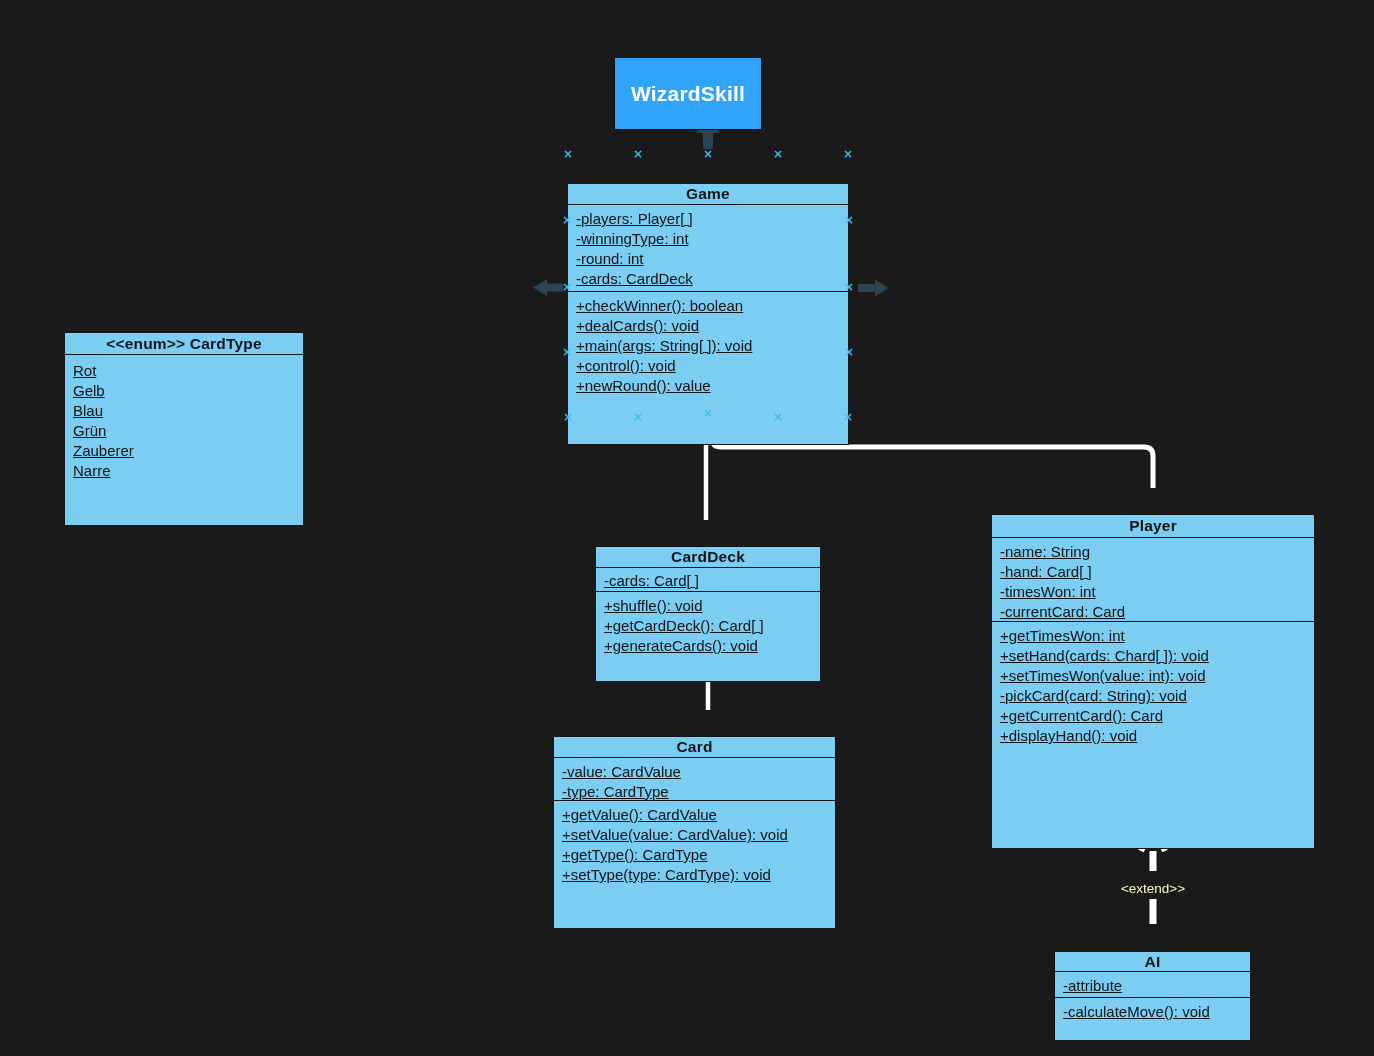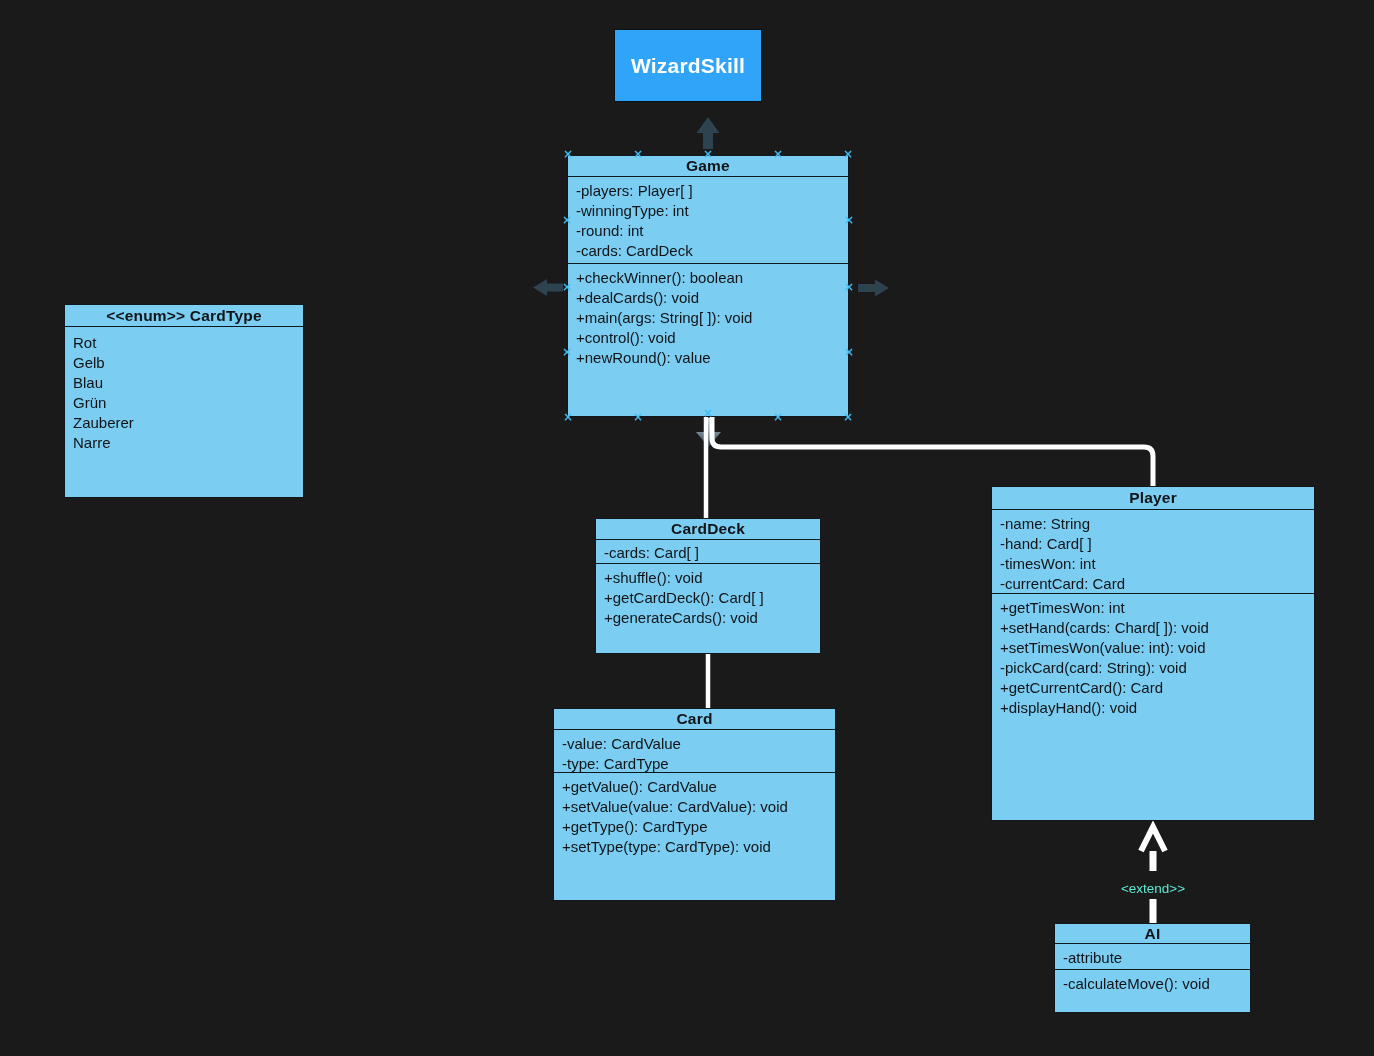--- a/index.html
+++ b/index.html
@@ -1,31 +1,31 @@
 <!DOCTYPE html>
 <html><head>
 <meta charset="utf-8">
 <style>
   html,body{margin:0;padding:0;background:#1a1a1a;}
   body{width:1374px;height:1056px;overflow:hidden;font-family:"Liberation Sans",sans-serif;}
   .canvas{position:relative;width:1374px;height:1056px;background:#1a1a1a;}
   svg.overlay{position:absolute;left:0;top:0;z-index:1;}
   .uml{position:absolute;z-index:2;background:#7bcdf2;border:1.5px solid #10181e;box-sizing:border-box;
-       display:flex;flex-direction:column;color:#101417;}
+       display:flex;flex-direction:column;color:#101417;margin-top:28px;}
   .uml .title{font-weight:bold;text-align:center;font-size:15.5px;border-bottom:1.5px solid #10181e;
        flex:0 0 auto;display:flex;align-items:center;justify-content:center;letter-spacing:.2px;}
-  .sec{box-sizing:border-box;padding-top:4px;overflow:hidden;}
+  .sec{box-sizing:border-box;padding-top:4px;overflow:hidden;text-decoration:underline;}
   .sec.attrs{border-bottom:1.5px solid #10181e;flex:0 0 auto;}
   .sec.methods,.sec.values{flex:1 1 auto;}
   .row{font-size:15px;line-height:20px;padding:0 8px;white-space:pre;}
   #wizardskill{background:#2fa4f8;border:1.5px solid #0b131a;}
   #wizardskill .title{border-bottom:none;color:#ffffff;font-size:21px;height:100%;}
   .handle{position:absolute;z-index:4;transform:translate(-50%,-50%);color:#3fbdf2;
        font-weight:bold;font-size:12px;line-height:12px;font-family:"DejaVu Sans",sans-serif;}
-  .edge-label{position:absolute;z-index:4;transform:translate(-50%,-50%);color:#5eead4;font-size:13.5px;}
+  .edge-label{position:absolute;z-index:4;transform:translate(-50%,-50%);color:#fef9c3;font-size:13.5px;}
 </style>
 </head>
 <body>
 
 <div class="canvas">
 
   <svg class="overlay" width="1374" height="1056" viewBox="0 0 1374 1056">
     <defs>
       <linearGradient id="dg" x1="0" y1="0" x2="0" y2="1">
         <stop offset="0" stop-color="#cfe3ee"></stop>

